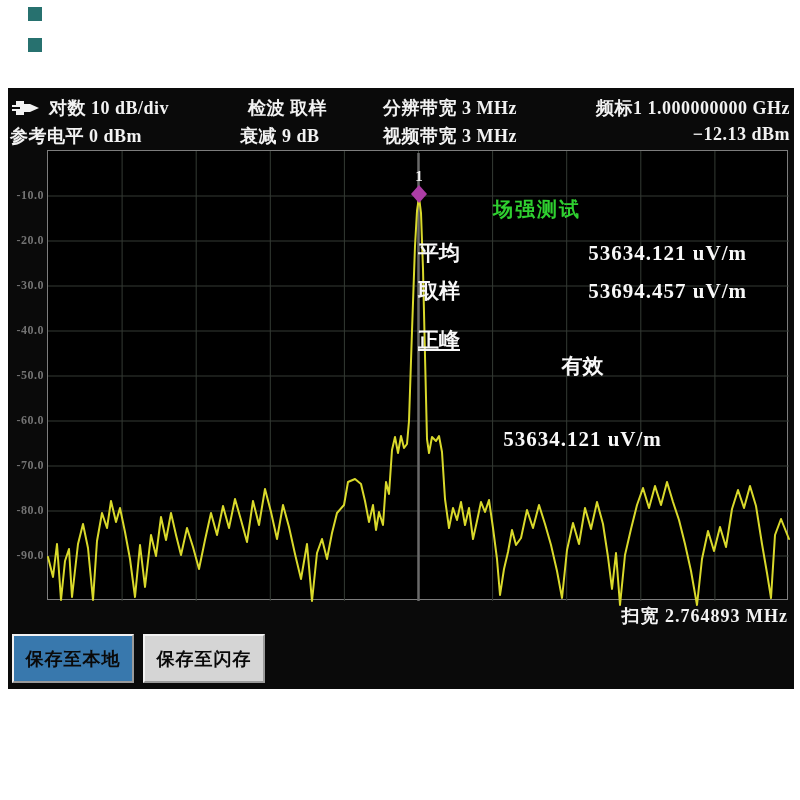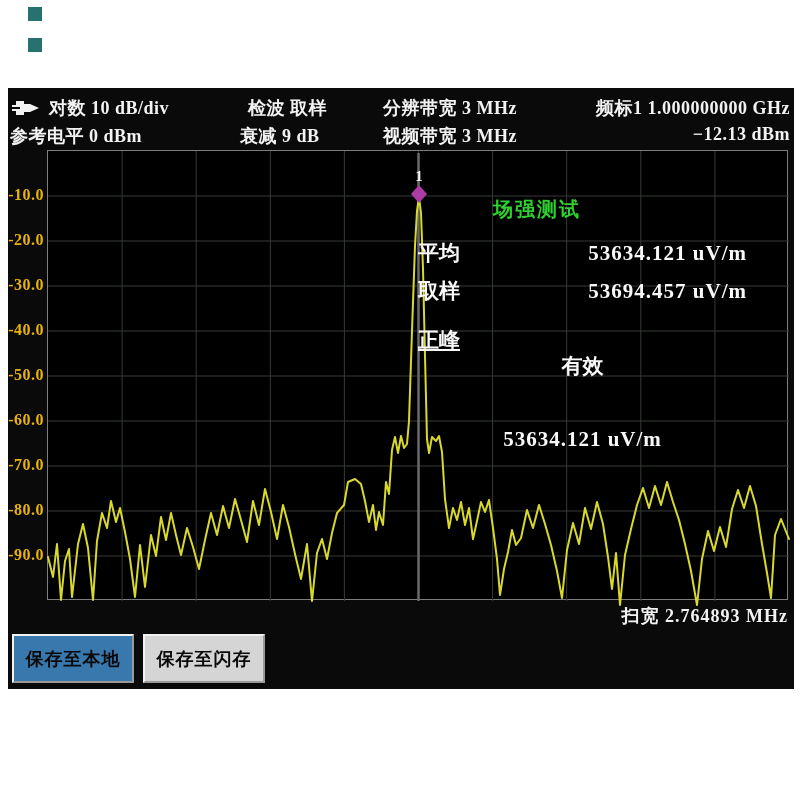--- a/index.html
+++ b/index.html
@@ -13,22 +13,22 @@
 
   .hdr { position:absolute; color:#f2f2f2; font-size:18px; white-space:nowrap; letter-spacing:0.5px; }
   .hdr.r1 { top:8px; }
   .hdr.r2 { top:36px; }
   .hdr .ico { display:inline-block; vertical-align:-2px; margin-right:7px; }
 
   .plot { position:absolute; left:39px; top:62px; width:741px; height:450px;
     background:#000; border:1px solid #7d7d7d; }
   .plot svg { overflow:visible; display:block; }
 
-  .ylab { position:absolute; width:36px; left:0; text-align:right; color:#eab308;
-    font-size:16px; line-height:18px; letter-spacing:0.5px; }
+  .ylab { position:absolute; width:36px; left:0; text-align:right; color:#737373;
+    font-size:12px; line-height:18px; letter-spacing:0.5px; }
 
   .chart-title { position:absolute; left:485px; top:108px; color:#2fd030; font-size:20px;
     letter-spacing:2px; white-space:nowrap; }
 
   .meas-row { position:absolute; left:410px; right:47px; height:26px; display:flex;
     justify-content:space-between; align-items:center; color:#f8f8f8; font-size:21px;
     white-space:nowrap;gap:47px; }
   .meas-row .val { letter-spacing:1px; }
 
   .foot { position:absolute; color:#f2f2f2; font-size:18px; white-space:nowrap; letter-spacing:1px; }

